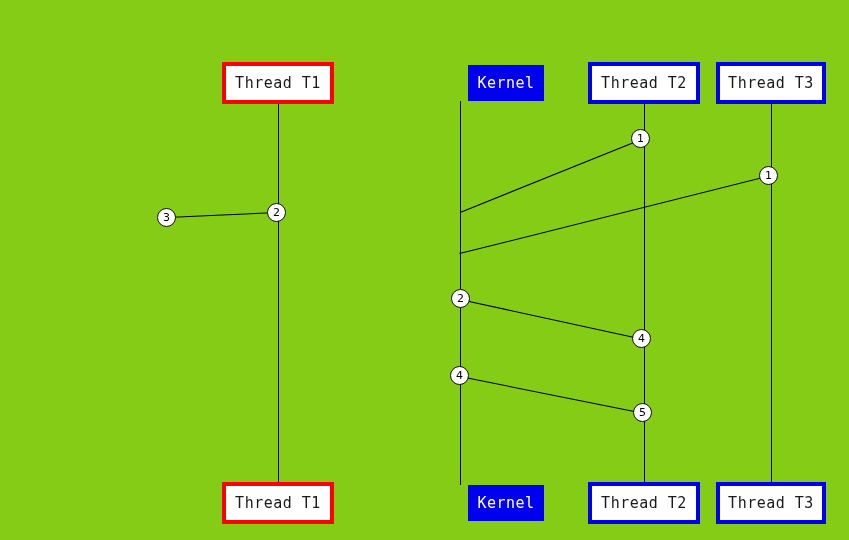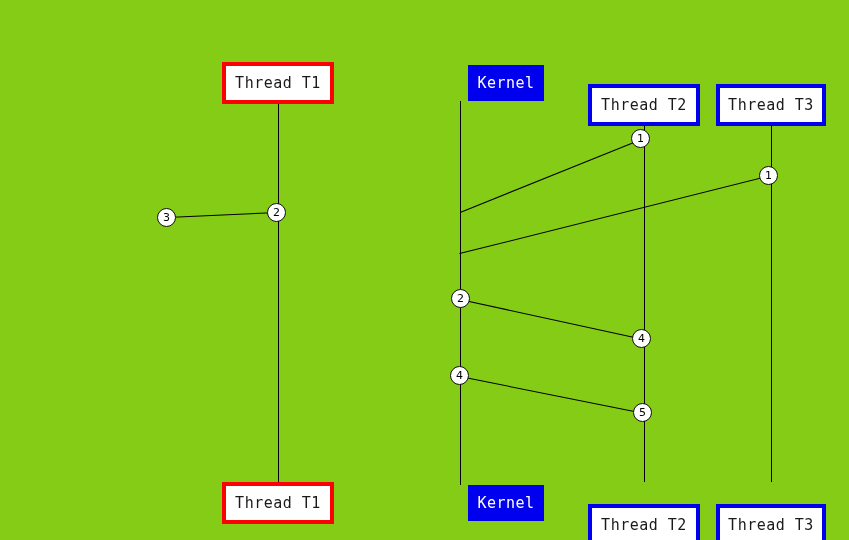--- a/index.html
+++ b/index.html
@@ -55,21 +55,20 @@
   .lifebox.kernel {
     background: #0000ee;
     border: 0 solid #0000ee;
     color: #ffffff;
     margin-left: 46px;
   }
   .lifebox.tn {
     background: #ffffff;
     border: 4px solid #0000ee;
     color: #1a1a1a;
-    margin-top: 22px;
   }
 
   
   .seqnum {
     position: absolute;
     width: 19px;
     height: 19px;
     border-radius: 50%;
     background: #ffffff;
     border: 1px solid #111111;

